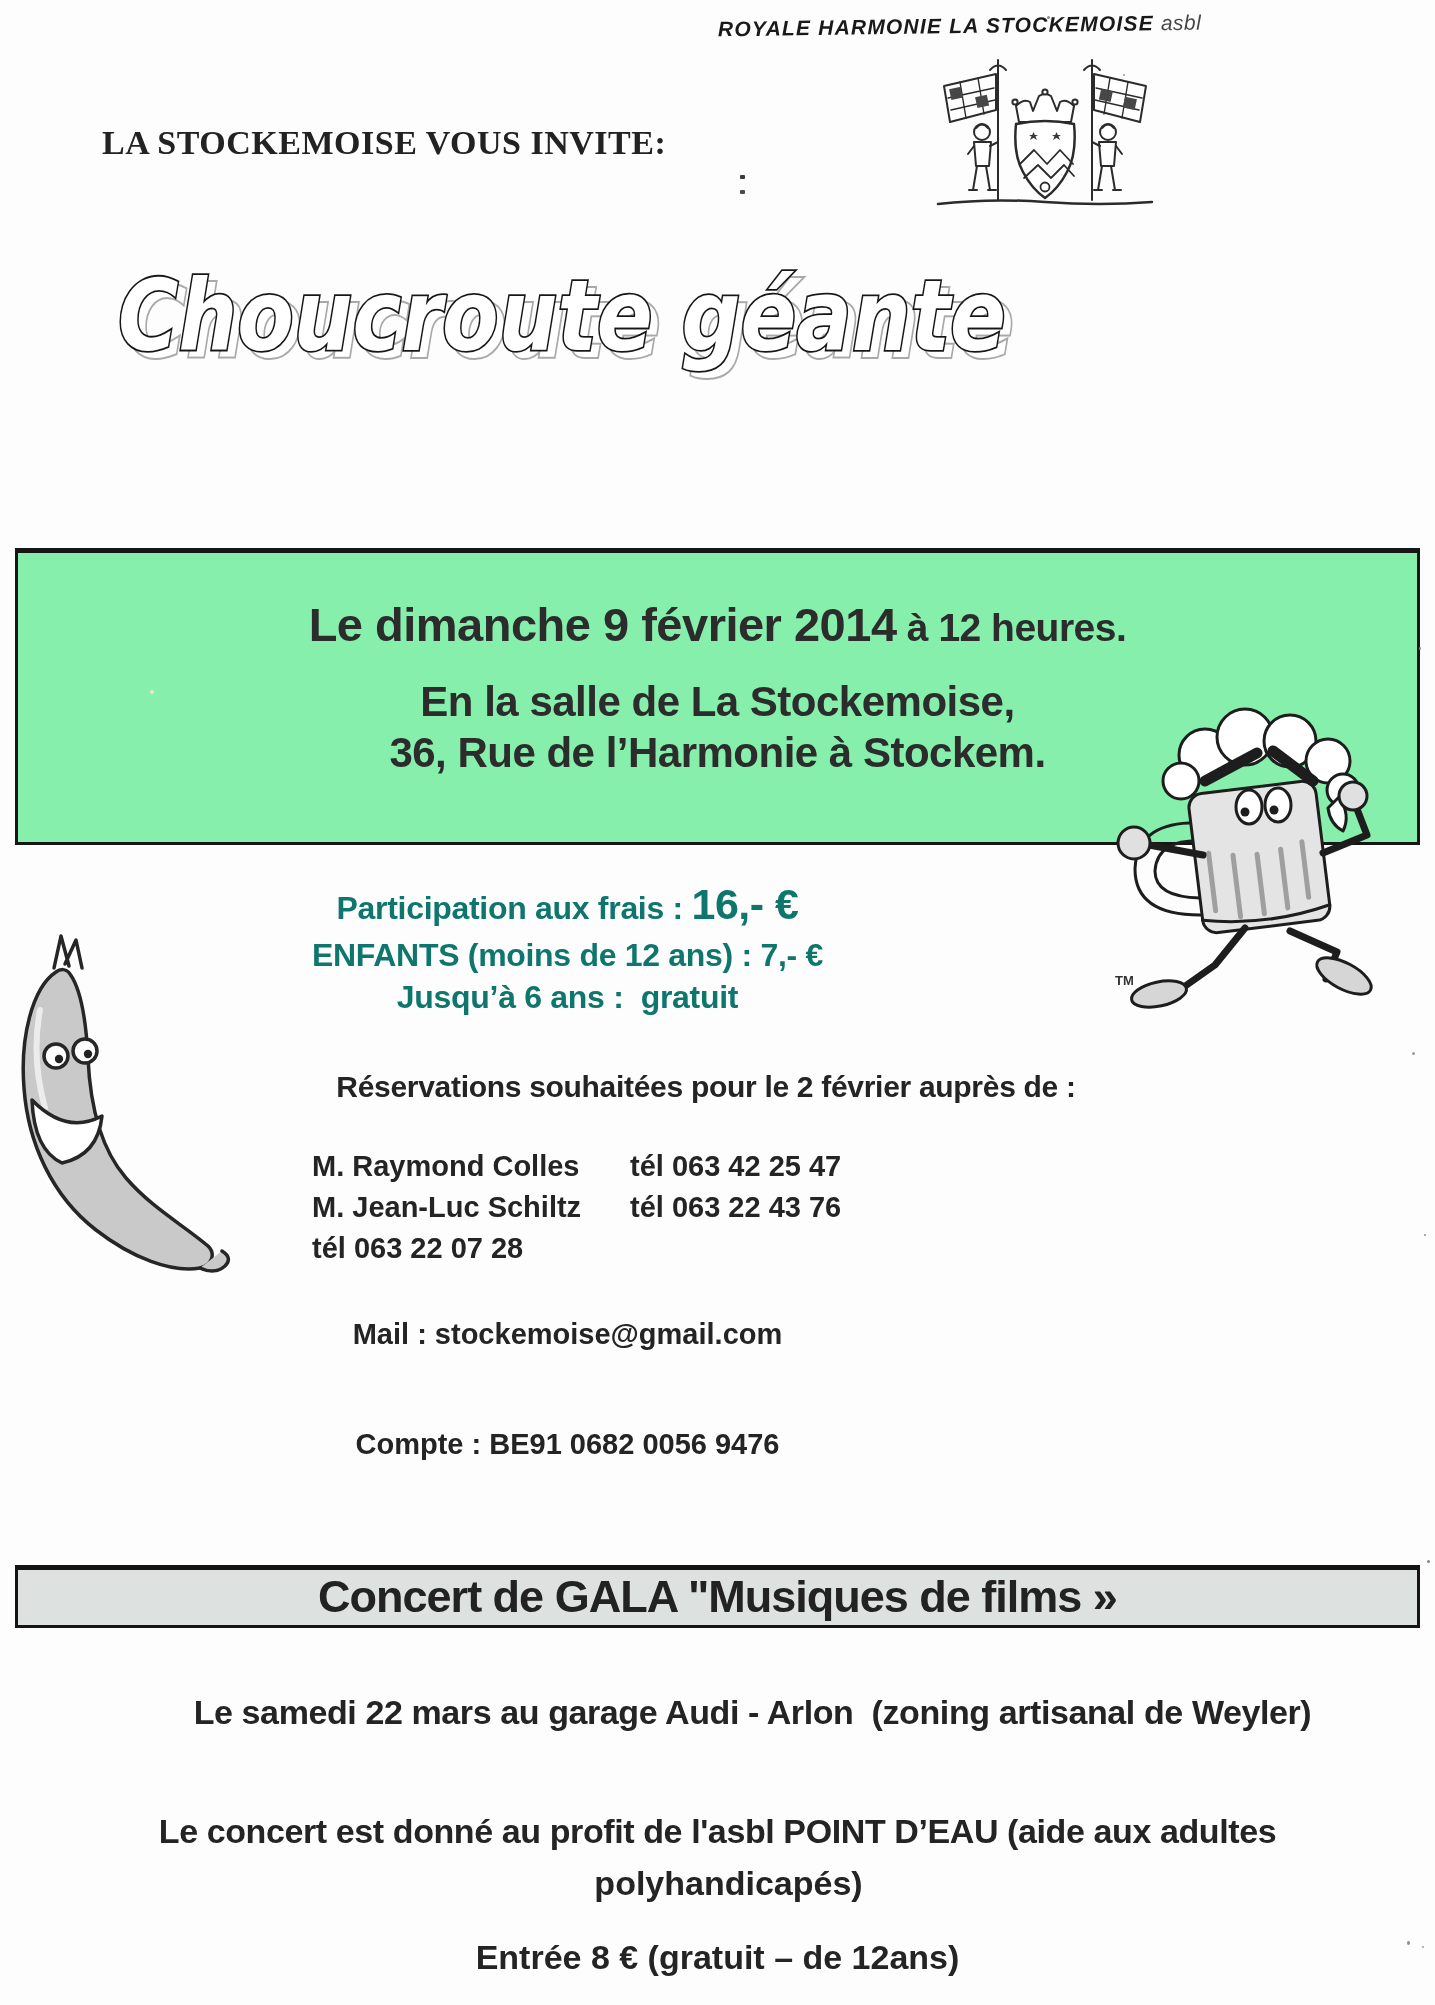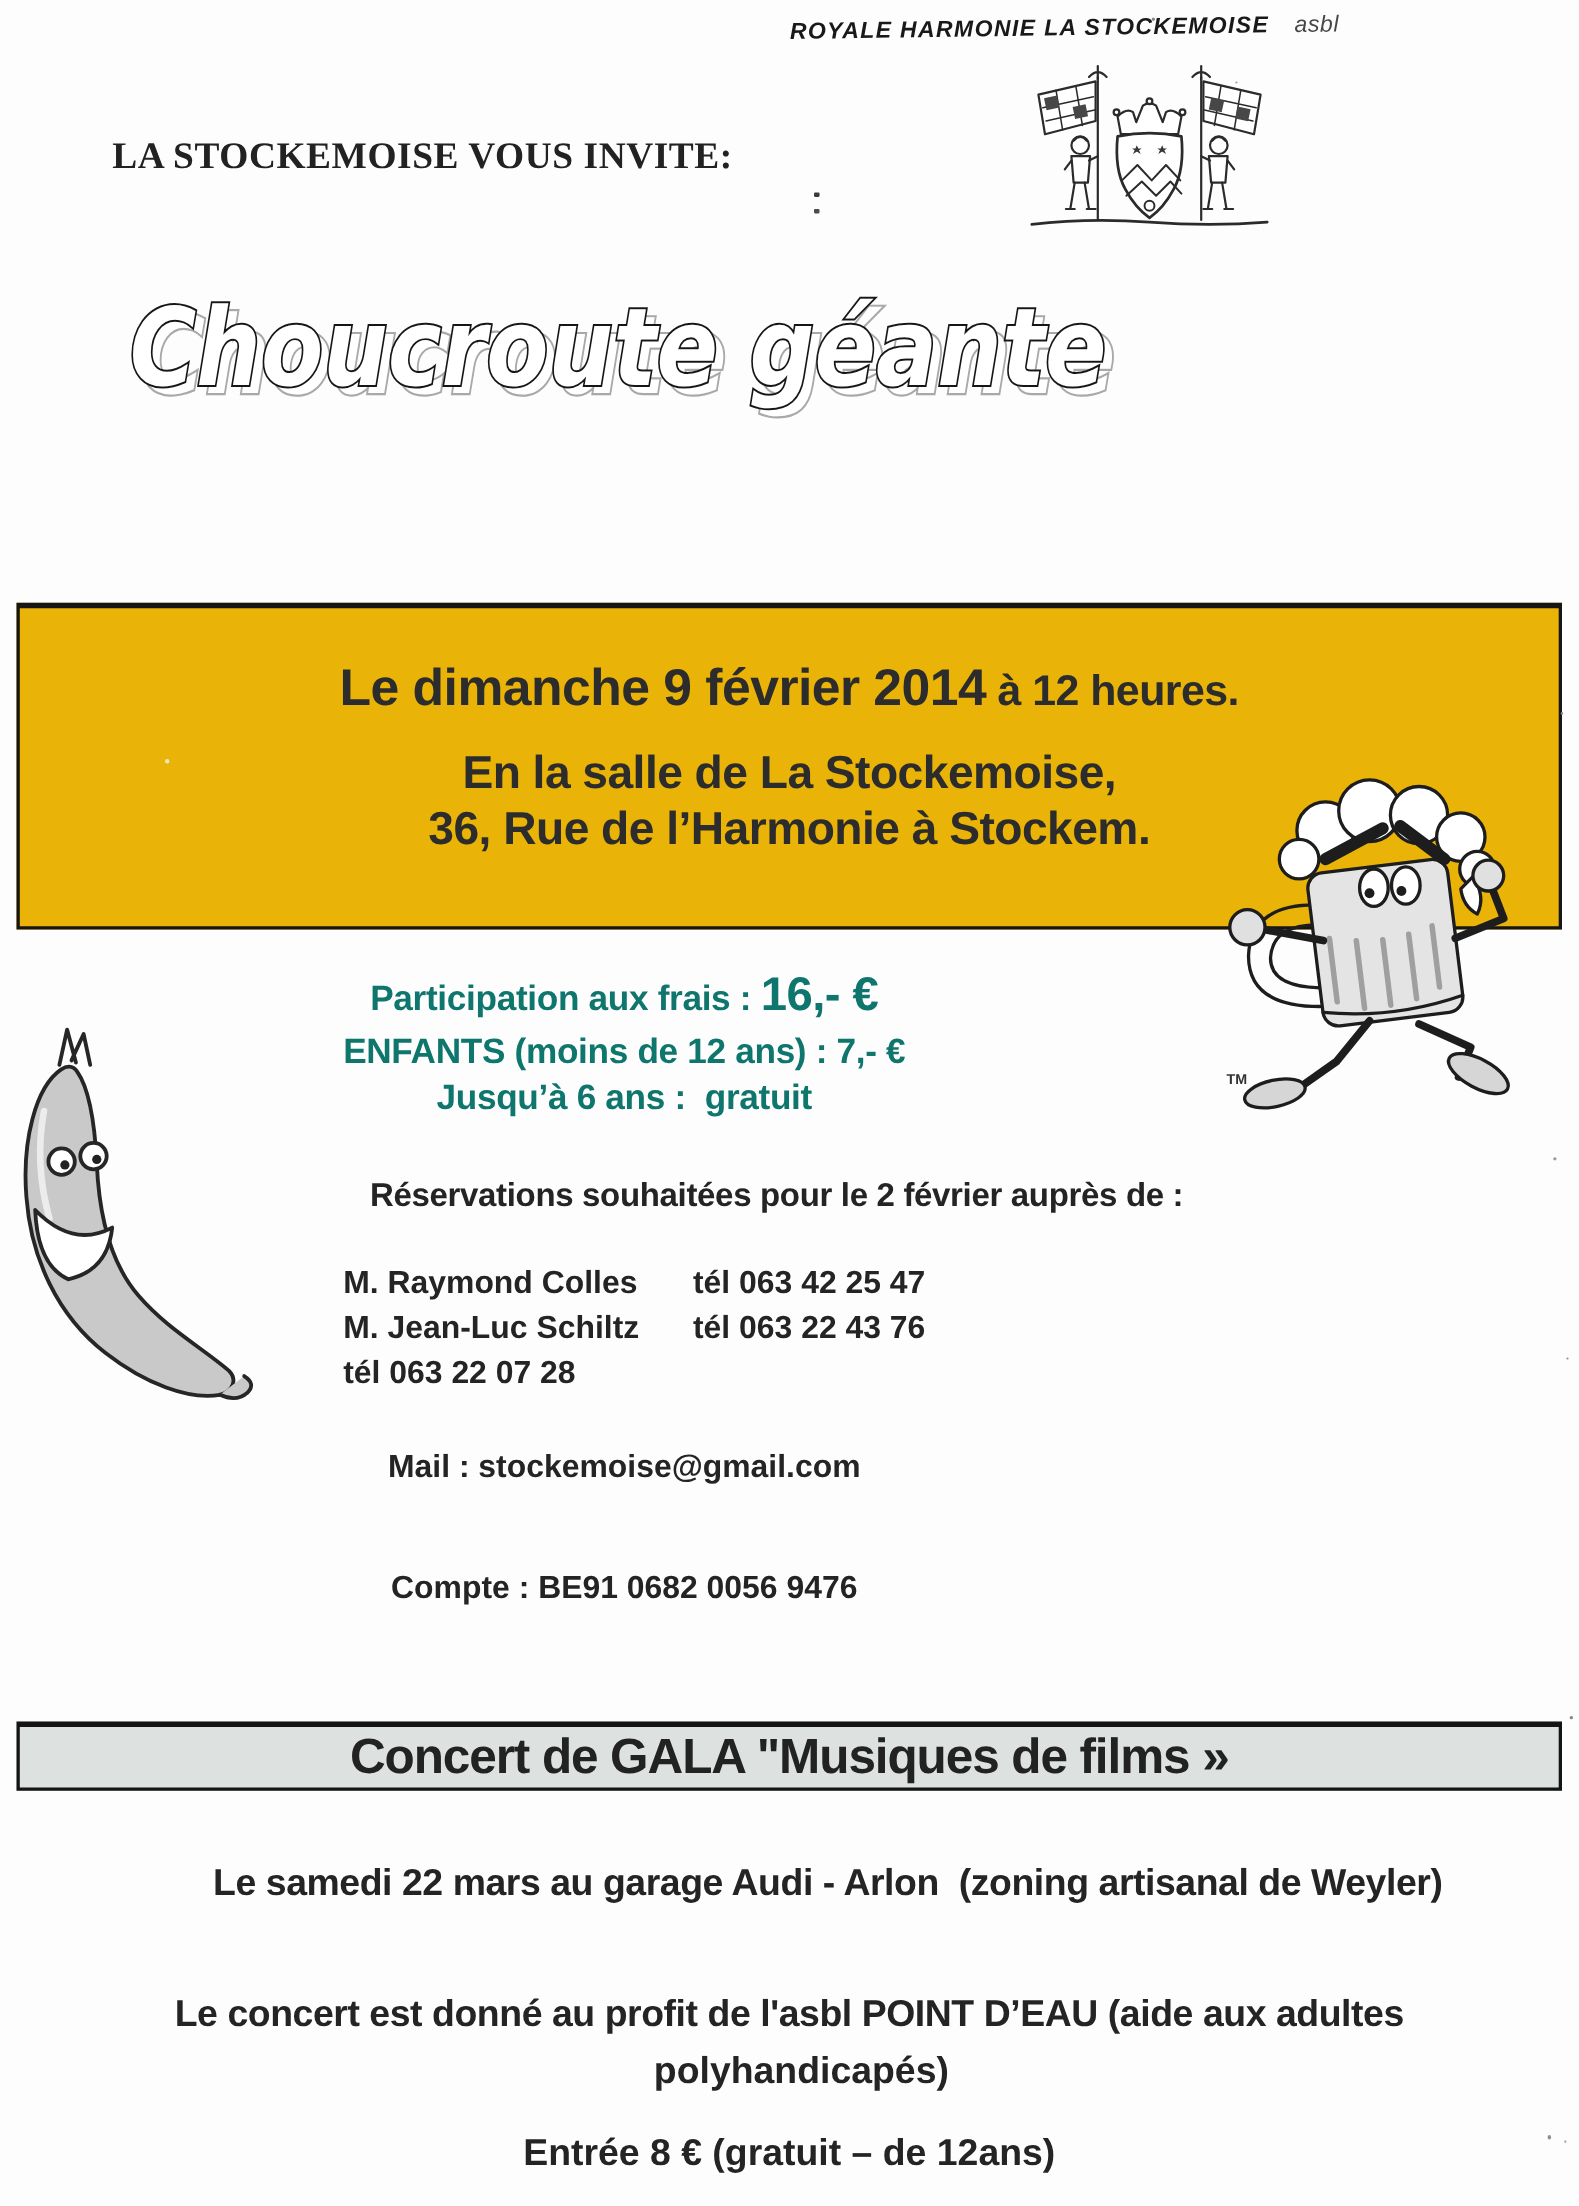--- a/index.html
+++ b/index.html
@@ -12,21 +12,21 @@
     color:#272727;
   }
   
   .org-script{
     position:absolute;left:718px;top:14px;
     font-family:"Liberation Sans", sans-serif;
     font-weight:bold;font-style:italic;
     font-size:21px;letter-spacing:1.2px;color:#191919;
     transform:rotate(-0.8deg);white-space:nowrap;
   }
-  .org-script .suffix{font-weight:normal;opacity:.8;letter-spacing:.5px;margin-left:16px;}
+  .org-script .suffix{font-weight:normal;opacity:.8;letter-spacing:.5px;}
   
   .invite-heading{
     position:absolute;left:102px;top:124px;
     font-family:"Liberation Serif", serif;
     font-weight:bold;font-size:34px;letter-spacing:.5px;color:#222;
     white-space:nowrap;
   }
   
   .coa{position:absolute;left:920px;top:52px;width:250px;height:165px;}
   
@@ -34,21 +34,21 @@
   .title-svg text{
     font-family:"DejaVu Sans", sans-serif;
     font-weight:bold;font-style:italic;font-size:98px;
   }
   .title-shadow{fill:#ffffff;stroke:#a9a9a9;stroke-width:4;paint-order:stroke;}
   .title-main{fill:#ffffff;stroke:#161616;stroke-width:3.6;paint-order:stroke;}
   
   .event-box{
     position:absolute;left:15px;top:548px;width:1405px;height:297px;
     box-sizing:border-box;
-    background:#eab308;
+    background:#86efac;
     border:3px solid #161616;border-top-width:5px;
     text-align:center;
   }
   .event-box .date-line{margin-top:44px;white-space:nowrap;}
   .event-box .date-main{font-size:47px;font-weight:bold;letter-spacing:-.5px;color:#2c2c2c;}
   .event-box .date-time{font-size:39px;font-weight:bold;letter-spacing:-.5px;color:#2c2c2c;}
   .event-box .venue{margin-top:24px;font-size:42px;font-weight:bold;line-height:1.22;letter-spacing:-.5px;color:#2c2c2c;}
   
   .pricing{
     position:absolute;left:0;top:876px;width:1135px;

